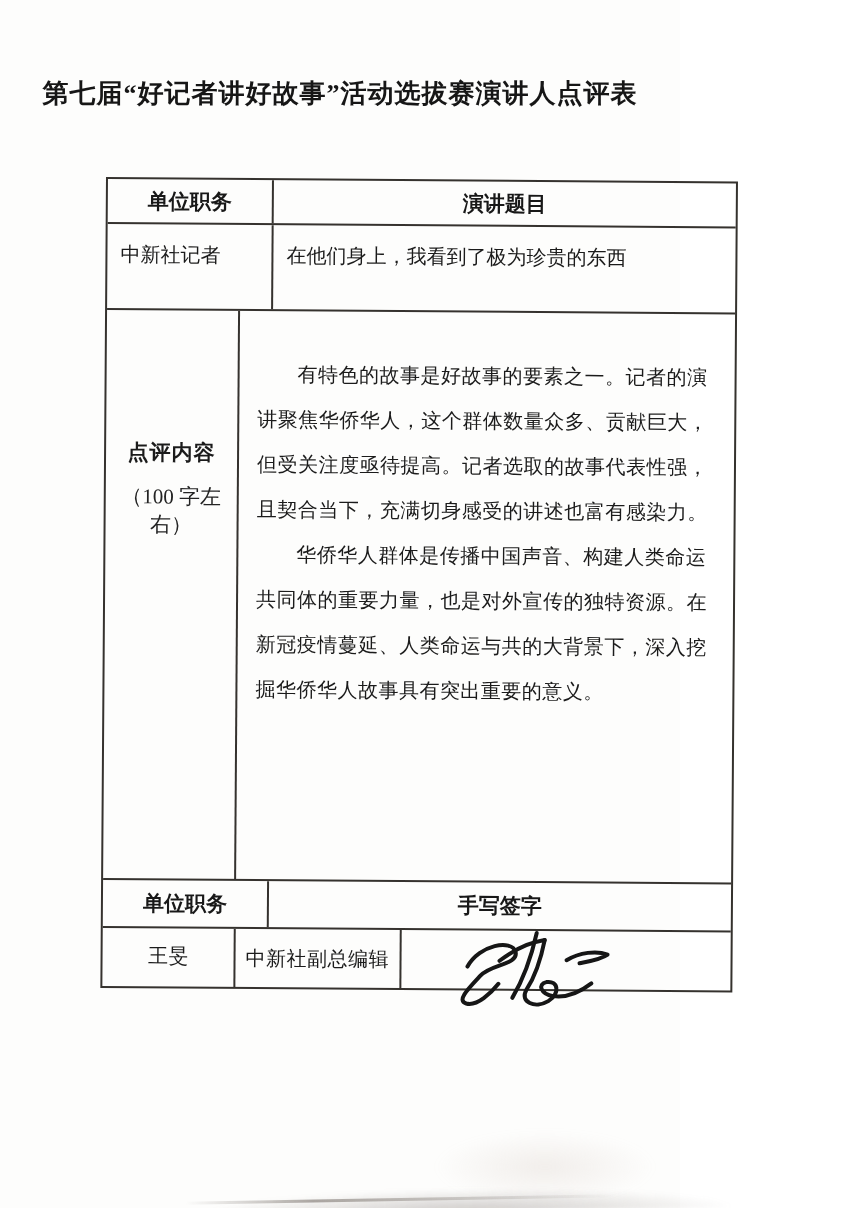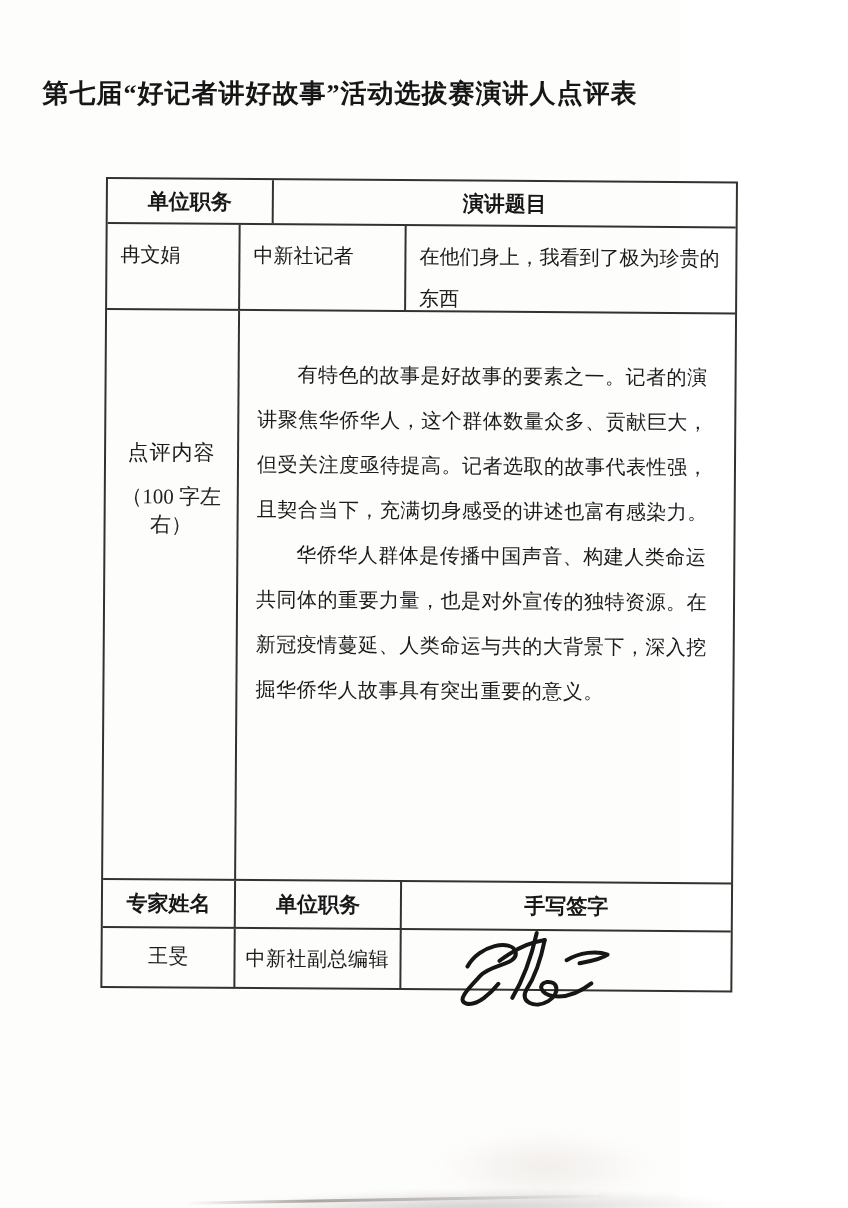--- a/index.html
+++ b/index.html
@@ -59,21 +59,21 @@
     font-size: 20px;
     line-height: 42px;
   }
   .topic-cell { padding-left: 12px; padding-right: 6px; }
 
   
   .comment-label-cell {
     text-align: center;
     padding-top: 128px;
   }
-  .clabel { font-weight: normal; font-size: 21px; letter-spacing: 1px; }
+  .clabel { font-weight: bold; font-size: 21px; letter-spacing: 1px; }
   .cnote  { font-size: 21px; margin-top: 16px; color: #242424; }
   .ccontent {
     padding: 41px 8px 0 18px;
     font-size: 20px;
   }
   .ccontent p {
     margin: 0;
     text-indent: 2em;
     line-height: 45px;
     letter-spacing: 0.5px;
@@ -135,38 +135,36 @@
   <div class="title">第七届“好记者讲好故事”活动选拔赛演讲人点评表</div>
 
   <div class="formtable">
 
     <div class="row r-head">
       <div class="cell c2 head">单位职务</div>
       <div class="cell c3 head">演讲题目</div>
     </div>
 
     <div class="row r-data">
-      <div class="cell c1">冉文娟</div>
       <div class="cell c2">中新社记者</div>
       <div class="cell c3 topic-cell">在他们身上，我看到了极为珍贵的东西</div>
     </div>
 
     <div class="row r-comment">
       <div class="cell c1 comment-label-cell">
         <div class="clabel">点评内容</div>
         <div class="cnote">（100 字左右）</div>
       </div>
       <div class="cell c3 ccontent">
         <p>有特色的故事是好故事的要素之一。记者的演讲聚焦华侨华人，这个群体数量众多、贡献巨大，但受关注度亟待提高。记者选取的故事代表性强，且契合当下，充满切身感受的讲述也富有感染力。</p>
         <p>华侨华人群体是传播中国声音、构建人类命运共同体的重要力量，也是对外宣传的独特资源。在新冠疫情蔓延、人类命运与共的大背景下，深入挖掘华侨华人故事具有突出重要的意义。</p>
       </div>
     </div>
 
     <div class="row r-head2">
-      <div class="cell c1 head">专家姓名</div>
       <div class="cell c2 head">单位职务</div>
       <div class="cell c3 head">手写签字</div>
     </div>
 
     <div class="row r-data2">
       <div class="cell c1 expert-name-cell">王旻</div>
       <div class="cell c2 expert-pos-cell">中新社副总编辑</div>
       <div class="cell c3 signature-cell">
         <svg width="215" height="92" viewBox="0 0 215 92" fill="none" stroke="#161616" stroke-width="4" stroke-linecap="round" stroke-linejoin="round">
 

